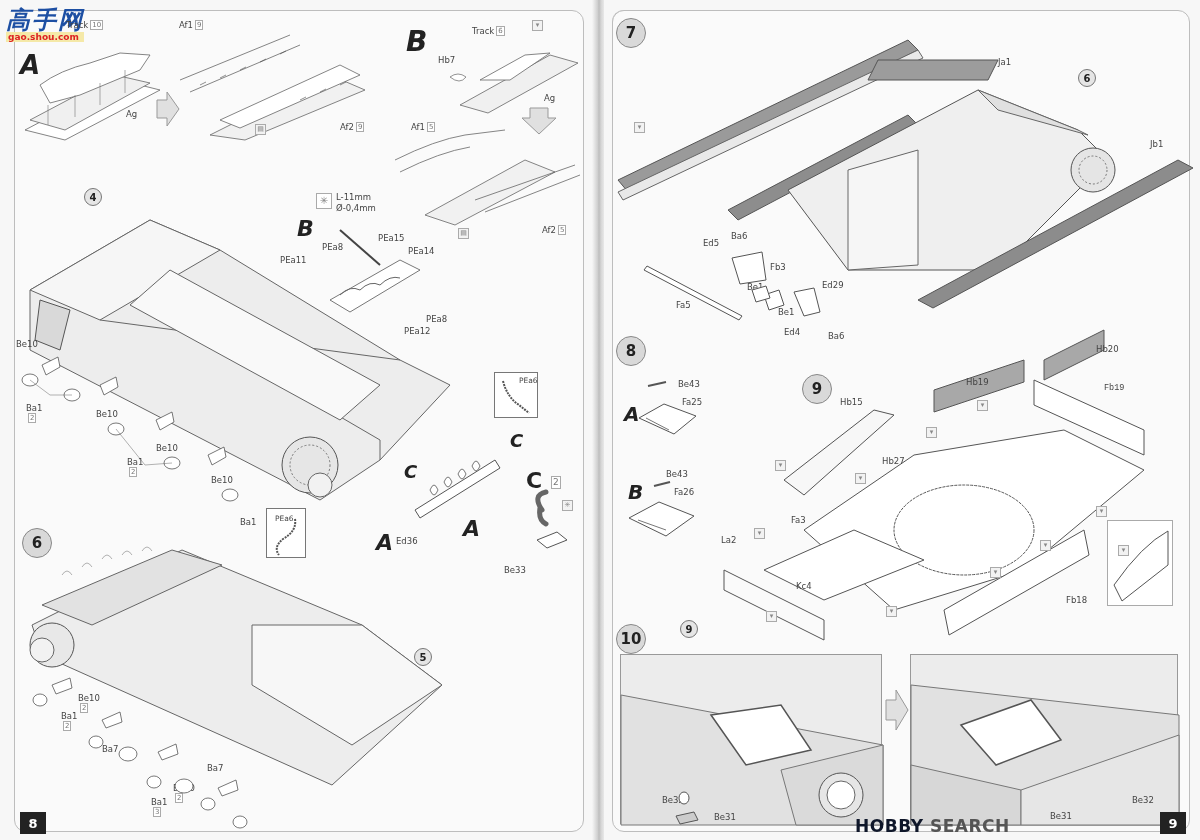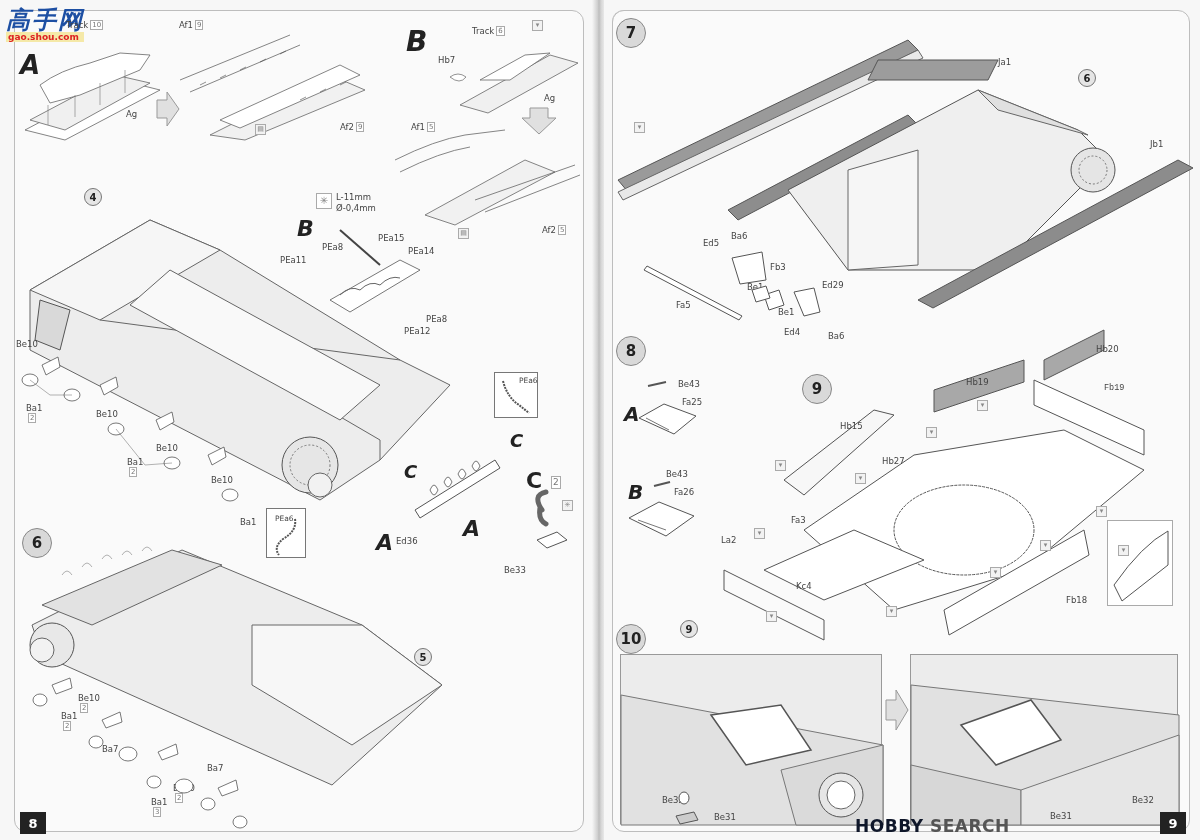--- a/index.html
+++ b/index.html
@@ -306,21 +306,21 @@
 
     <path d="M320,30 L380,0 L380,20 L320,50 Z" fill="#a8a8a8" stroke="#555"></path>
 
     <path d="M310,50 L420,100 L420,125 L310,75 Z" fill="#fff" stroke="#555"></path>
 
     <path d="M220,280 L360,200 L365,225 L225,305 Z" fill="#fff" stroke="#555"></path>
 
     <path d="M40,240 L130,200 L200,230 L100,270 Z" fill="#fff" stroke="#555"></path>
     <path d="M0,240 L100,290 L100,310 L0,260 Z" fill="#fafafa" stroke="#555"></path>
   </svg>
-  <div class="lbl" style="left:236px;top:422px;">Hb15</div>
+  <div class="lbl" style="left:236px;top:398px;">Hb15</div>
   <div class="lbl" style="left:362px;top:378px;">Hb19</div>
   <div class="lbl" style="left:492px;top:345px;">Hb20</div>
   <div class="lbl" style="left:500px;top:384px;font-family:Liberation Mono, monospace;">Fb19</div>
   <div class="lbl" style="left:278px;top:457px;">Hb27</div>
   <div class="lbl" style="left:187px;top:516px;">Fa3</div>
   <div class="lbl" style="left:117px;top:536px;">La2</div>
   <div class="lbl" style="left:192px;top:582px;">Kc4</div>
   <div class="lbl" style="left:462px;top:596px;">Fb18</div>
   <div class="glue" style="left:171px;top:460px;">▾</div>
   <div class="glue" style="left:251px;top:473px;">▾</div>

